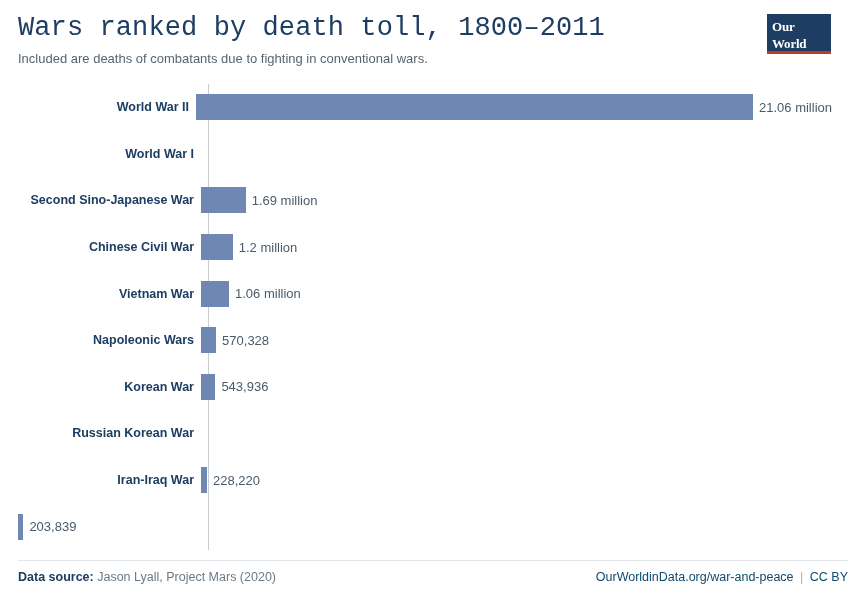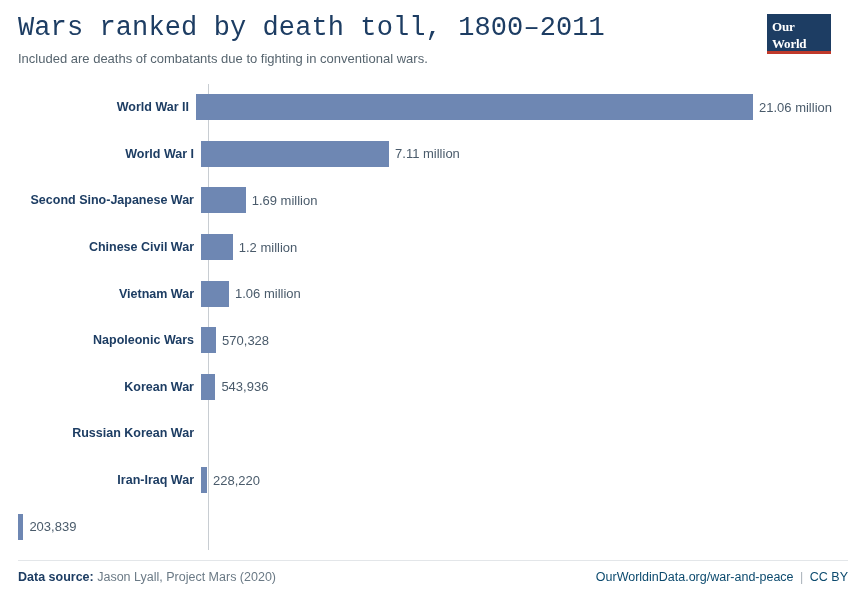--- a/index.html
+++ b/index.html
@@ -170,24 +170,20 @@
     <div class="rows" id="bar-rows">
         <div class="row">
           <div class="row-label">World War II</div>
           <div class="bar-wrap">
             <div class="bar" style="width: 557px; background: rgb(110, 135, 179);"></div>
             <div class="bar-value">21.06 million</div>
           </div>
         </div>
         <div class="row">
           <div class="row-label">World War I</div>
-          <div class="bar-wrap">
-            <div class="bar" style="width: 188.047px; background: rgb(110, 135, 179);"></div>
-            <div class="bar-value">7.11 million</div>
-          </div>
         </div>
         <div class="row">
           <div class="row-label">Second Sino-Japanese War</div>
           <div class="bar-wrap">
             <div class="bar" style="width: 44.6975px; background: rgb(110, 135, 179);"></div>
             <div class="bar-value">1.69 million</div>
           </div>
         </div>
         <div class="row">
           <div class="row-label">Chinese Civil War</div>

